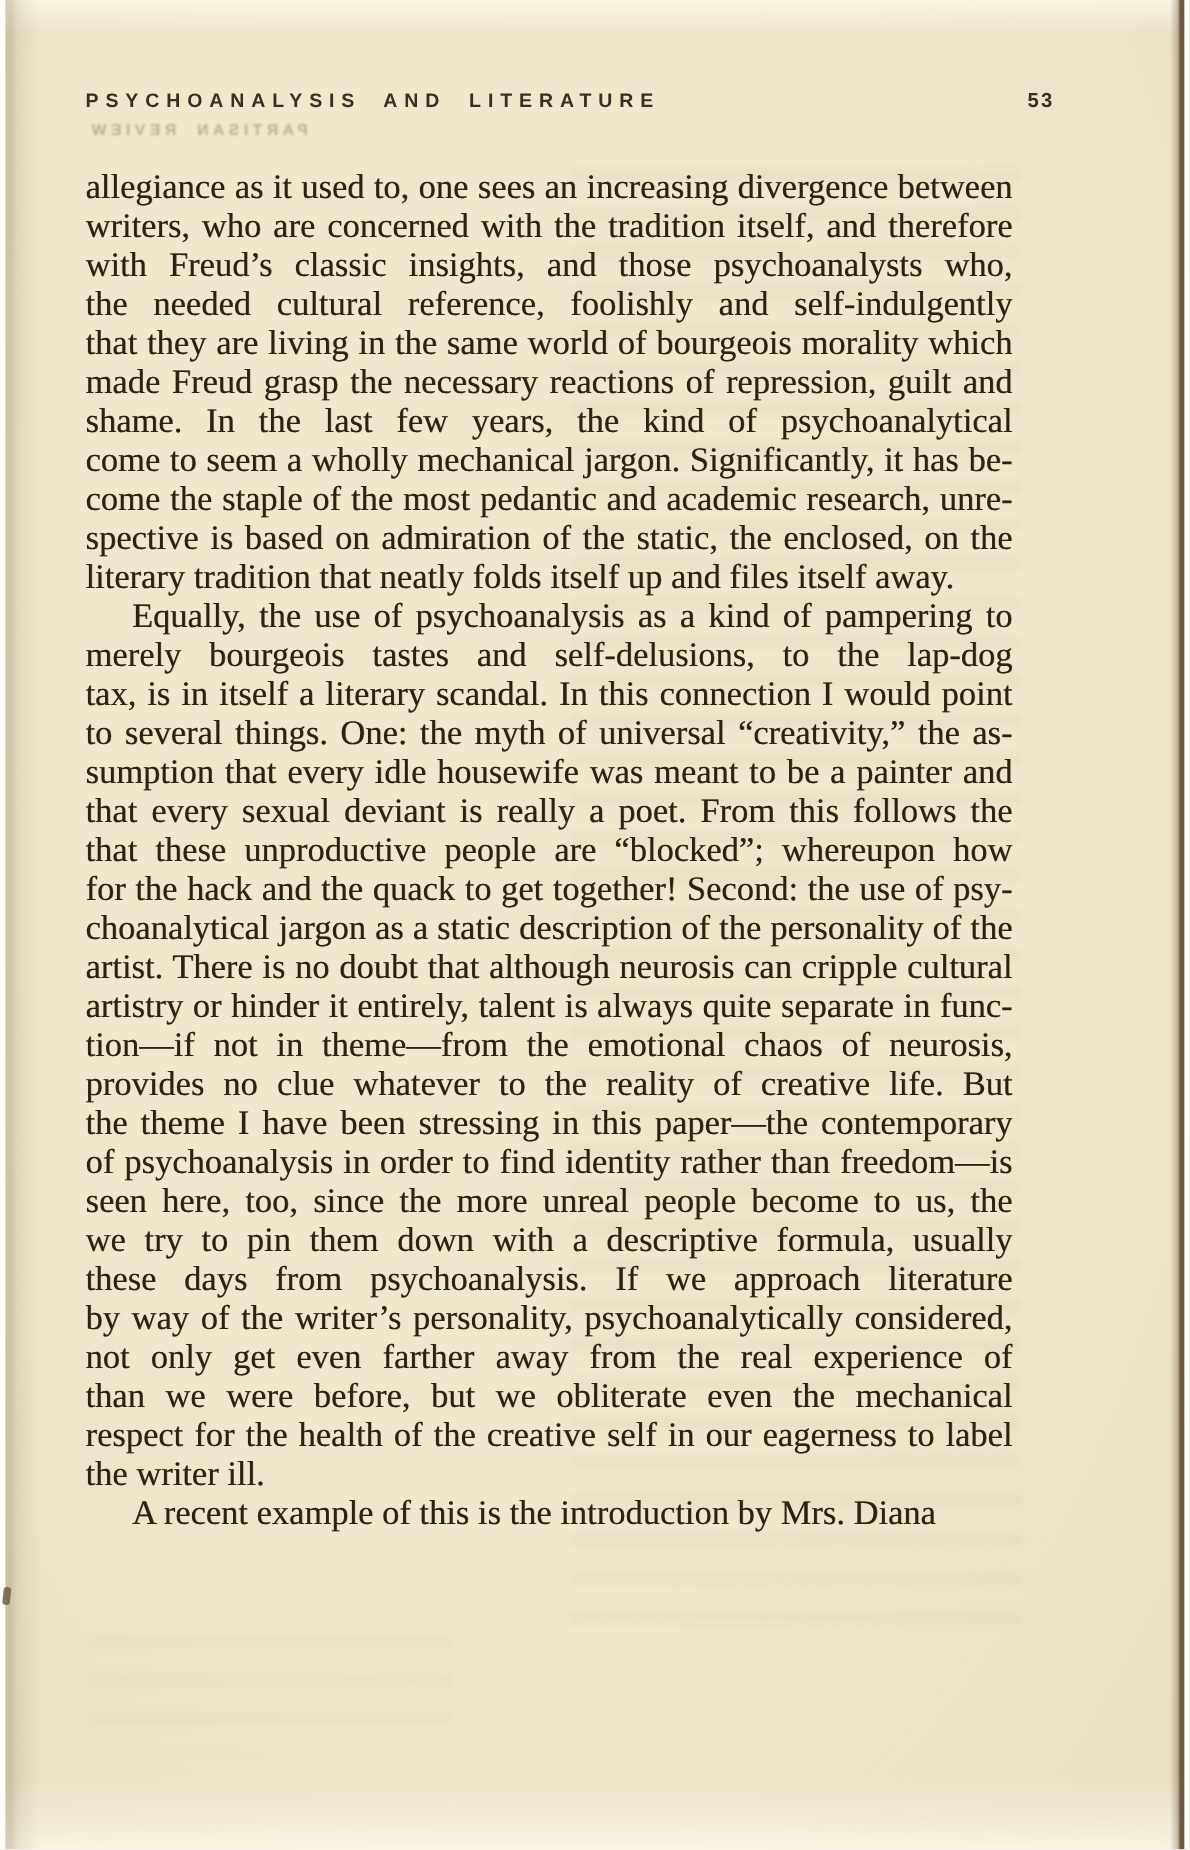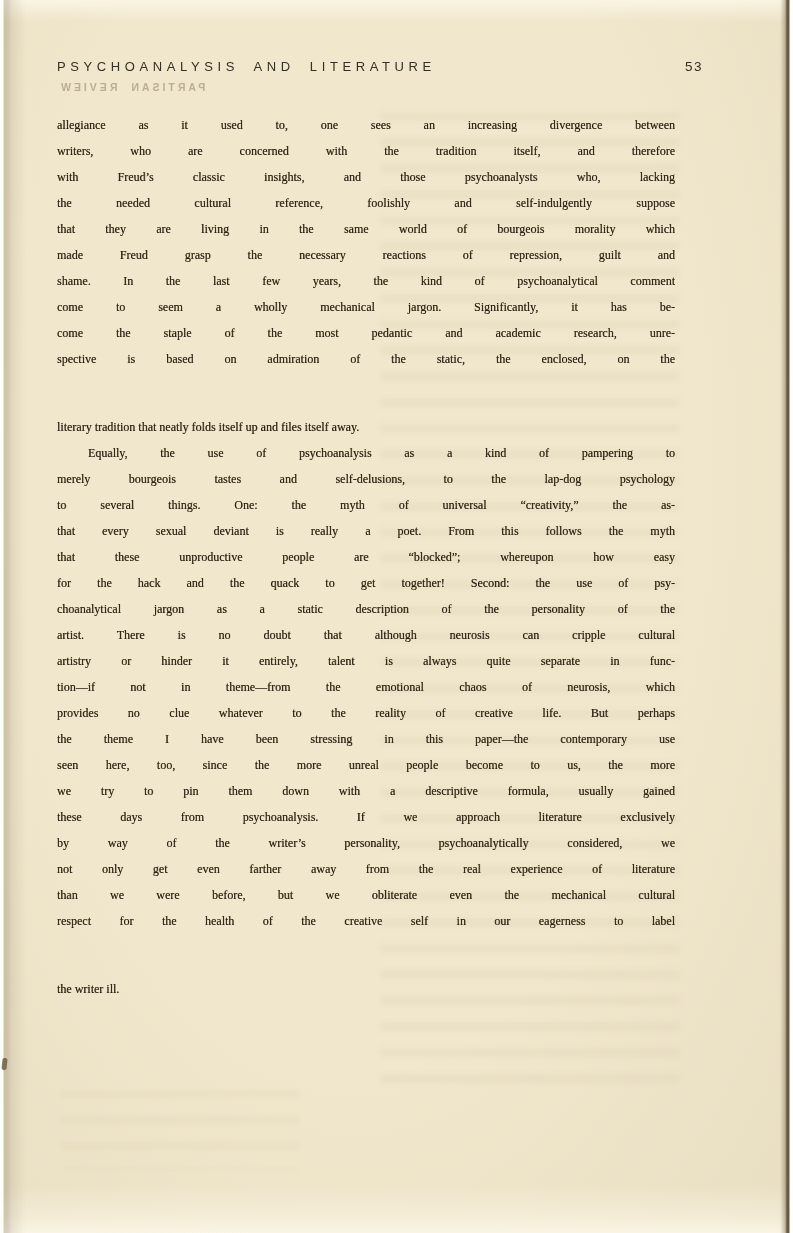--- a/index.html
+++ b/index.html
@@ -46,21 +46,21 @@
       rgba(151,129,90,0.10) 0px, rgba(151,129,90,0.10) 8px,
       rgba(151,129,90,0.0) 8px, rgba(151,129,90,0.0) 26px);
     filter: blur(2.6px);
     opacity: 0.45;
   }
 
   .header {
     position: absolute; left: 57px; top: 59px; width: 646px;
     display: flex; justify-content: space-between; align-items: center;
     font-family: "Liberation Sans", sans-serif;
-    font-weight: normal;
+    font-weight: bold;
     color: var(--header-ink);
   }
   .header-title { font-size: 13px; letter-spacing: 4.6px; word-spacing: 7px; white-space: nowrap; }
   .header-page-num { font-size: 13.5px; letter-spacing: 1.5px; }
 
   
   .ghost-header {
     position: absolute; left: 58px; top: 81px;
     transform: scaleX(-1);
     font-family: "Liberation Sans", sans-serif;
@@ -69,32 +69,32 @@
     letter-spacing: 3px;
     word-spacing: 5px;
     color: rgba(112,97,66,0.42);
     filter: blur(0.7px);
     white-space: nowrap;
   }
 
   .content {
     position: absolute; left: 57px; top: 112px; width: 618px;
     color: var(--ink);
-    font-size: 12px;
+    font-size: 23px;
     line-height: 26px;
     text-shadow: 0.3px 0 0 rgba(43,34,18,0.55);
   }
   .para { margin: 0; }
   .line {
     height: 26px;
     overflow: hidden;
     text-align: justify;
     text-align-last: justify;
   }
-  .line.last { text-align-last: left; margin-top: 42px; }
+  .line.last { text-align-last: left; }
   .line.indent { text-indent: 31px; }
 
   .edge-nick {
     position: absolute; left: 2px; top: 1058px; width: 5px; height: 12px;
     background: #6f6047; border-radius: 2px; opacity: 0.85;
     transform: rotate(6deg);
   }
 </style>
 </head>
 <body>
@@ -122,33 +122,39 @@
         <div class="line">made Freud grasp the necessary reactions of repression, guilt and</div>
         <div class="line">shame. In the last few years, the kind of psychoanalytical comment</div>
         <div class="line">come to seem a wholly mechanical jargon. Significantly, it has be-</div>
         <div class="line">come the staple of the most pedantic and academic research, unre-</div>
         <div class="line">spective is based on admiration of the static, the enclosed, on the</div>
         <div class="line last">literary tradition that neatly folds itself up and files itself away.</div>
       </div>
       <div class="para">
         <div class="line indent">Equally, the use of psychoanalysis as a kind of pampering to</div>
         <div class="line">merely bourgeois tastes and self-delusions, to the lap-dog psychology</div>
+        <div class="line">tax, is in itself a literary scandal. In this connection I would point</div>
         <div class="line">to several things. One: the myth of universal “creativity,” the as-</div>
+        <div class="line">sumption that every idle housewife was meant to be a painter and</div>
         <div class="line">that every sexual deviant is really a poet. From this follows the myth</div>
         <div class="line">that these unproductive people are “blocked”; whereupon how easy</div>
         <div class="line">for the hack and the quack to get together! Second: the use of psy-</div>
         <div class="line">choanalytical jargon as a static description of the personality of the</div>
         <div class="line">artist. There is no doubt that although neurosis can cripple cultural</div>
         <div class="line">artistry or hinder it entirely, talent is always quite separate in func-</div>
         <div class="line">tion—if not in theme—from the emotional chaos of neurosis, which</div>
         <div class="line">provides no clue whatever to the reality of creative life. But perhaps</div>
         <div class="line">the theme I have been stressing in this paper—the contemporary use</div>
+        <div class="line">of psychoanalysis in order to find identity rather than freedom—is</div>
         <div class="line">seen here, too, since the more unreal people become to us, the more</div>
         <div class="line">we try to pin them down with a descriptive formula, usually gained</div>
         <div class="line">these days from psychoanalysis. If we approach literature exclusively</div>
         <div class="line">by way of the writer’s personality, psychoanalytically considered, we</div>
         <div class="line">not only get even farther away from the real experience of literature</div>
         <div class="line">than we were before, but we obliterate even the mechanical cultural</div>
         <div class="line">respect for the health of the creative self in our eagerness to label</div>
         <div class="line last">the writer ill.</div>
       </div>
+      <div class="para">
+        <div class="line last indent">A recent example of this is the introduction by Mrs. Diana</div>
+      </div>
     </div>
 </div>
 
 </body></html>

